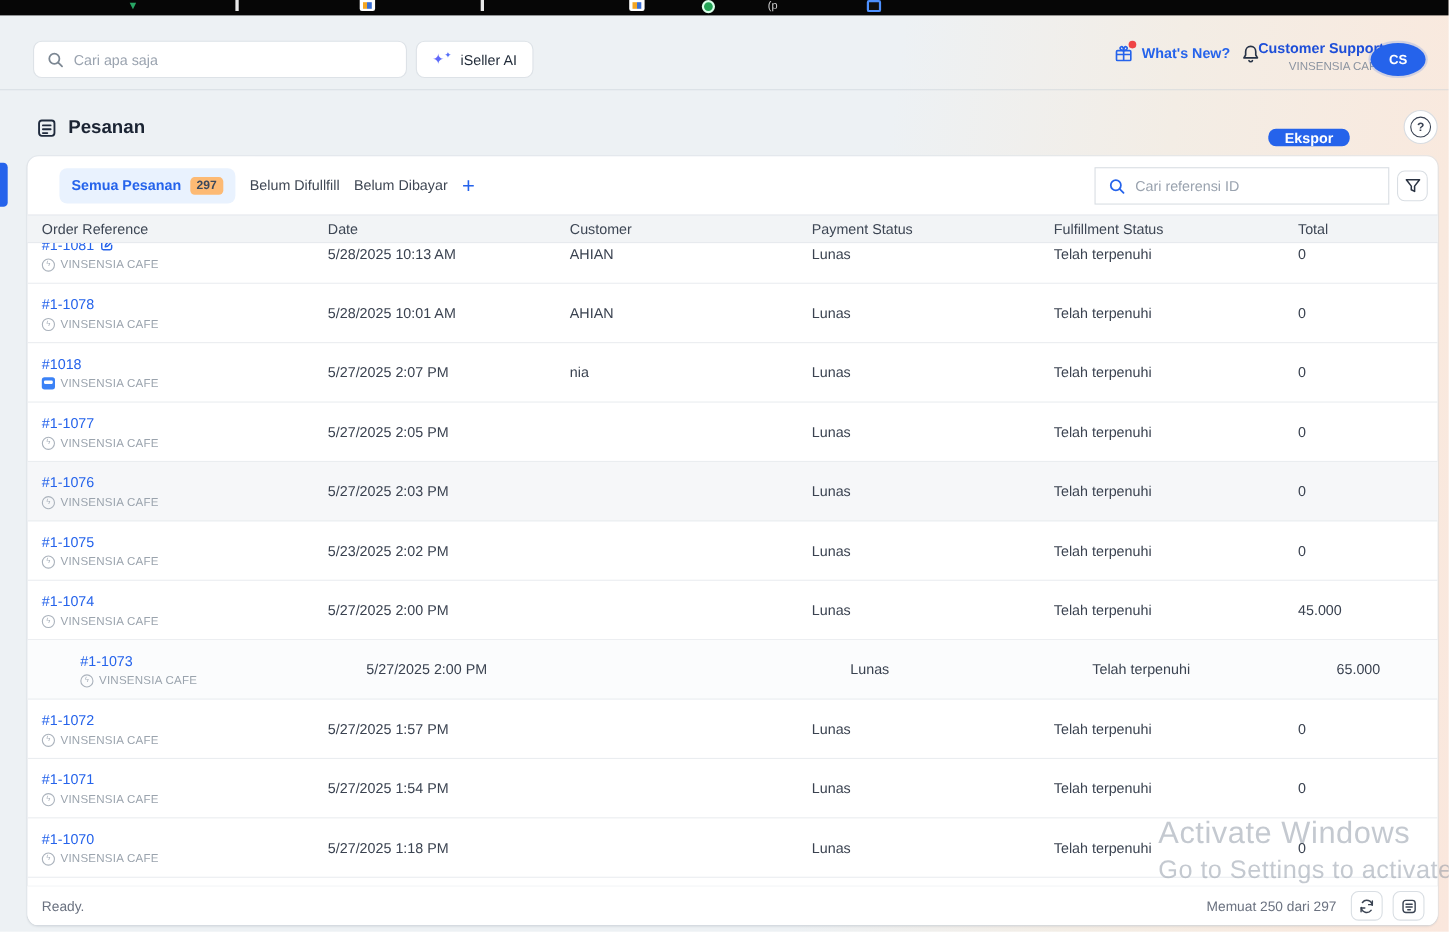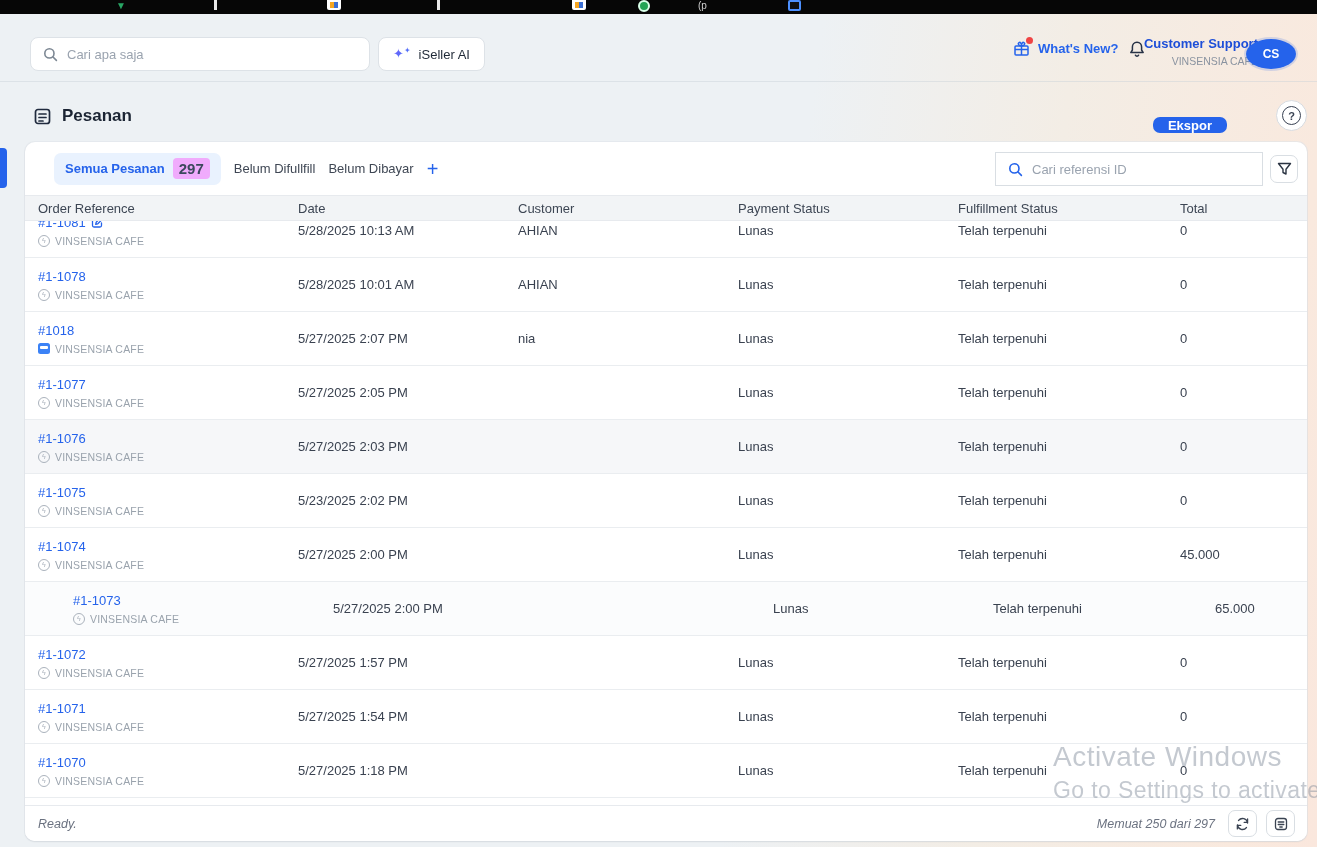--- a/index.html
+++ b/index.html
@@ -53,21 +53,21 @@
 
   .left-pill { position:absolute; left:0; top:148px; width:7px; height:40px; background:#2563eb; border-radius:0 4px 4px 0; z-index:20; }
 
   
   .card { position:absolute; left:25px; top:142px; width:1282px; height:699px; background:#fff; border-radius:10px; box-shadow:0 1px 2px rgba(16,24,40,.07), 0 0 0 1px rgba(224,229,234,.6); z-index:8; }
 
   
   .tabs-row { position:absolute; top:0; left:0; width:100%; height:53px; display:flex; align-items:center; padding-left:29px; gap:13px; }
   .tab-active { display:inline-flex; align-items:center; height:32px; padding:0 11px; background:#e9f2fe; border-radius:7px; cursor:pointer; }
   .tab-active .tab-label { font-size:13px; font-weight:700; color:#2563eb; }
-  .tab-badge { margin-left:8px; background:#f0abfc; border-radius:4px; padding:2px 6px; font-size:15px; font-weight:600; color:#3b485c; }
+  .tab-badge { margin-left:8px; background:#fdba74; border-radius:4px; padding:2px 6px; font-size:11px; font-weight:600; color:#3b485c; }
   .tab-plain { font-size:13px; color:#3f4754; cursor:pointer; }
   .tab-add { font-size:20px; font-weight:400; color:#2563eb; cursor:pointer; line-height:20px; }
 
   .ref-search { position:absolute; left:970px; top:10px; width:268px; height:34px; background:#fff; border:1px solid #d9dee3; border-radius:0; display:flex; align-items:center; padding:0 12px; gap:9px; }
   .ref-search input { border:none; outline:none; flex:1; font-size:13px; font-family:inherit; color:#3a4250; background:transparent; }
   .ref-search input::placeholder { color:#9aa3af; }
   .filter-btn { position:absolute; left:1245px; top:13px; width:28px; height:28px; border-radius:7px; border:1px solid #d9dee3; background:#fff; display:flex; align-items:center; justify-content:center; cursor:pointer; }
 
   
   .grid-cols { display:grid; grid-template-columns:260px 220px 220px 220px 222px auto; padding-left:13px; }
@@ -81,21 +81,21 @@
   .ref-line { display:flex; align-items:center; gap:5px; }
   .ref-link { font-size:13px; font-weight:500; color:#2563eb; }
   .store-line { margin-top:5px; display:flex; align-items:center; gap:5px; font-size:10.5px; color:#9aa3ad; letter-spacing:.2px; }
   .chan-online { width:12px; height:12px; border-radius:50%; border:1.2px solid #aab2bc; display:inline-flex; align-items:center; justify-content:center; font-size:7px; color:#aab2bc; }
   .chan-pos { width:12px; height:11px; border-radius:2.5px; background:#3b82f6; position:relative; display:inline-block; }
   .chan-pos::after { content:""; position:absolute; left:2px; top:3px; width:8px; height:3px; background:#fff; border-radius:1px; }
   .edit-icon { display:none; }
   .trow.editable .edit-icon { display:inline-flex; }
 
   
-  .card-footer { position:absolute; bottom:0; left:0; width:100%; height:36px; border-top:1px solid #e7eaee; background:#fff; border-radius:0 0 10px 10px; display:flex; align-items:center;font-style:italic; }
+  .card-footer { position:absolute; bottom:0; left:0; width:100%; height:36px; border-top:1px solid #e7eaee; background:#fff; border-radius:0 0 10px 10px; display:flex; align-items:center; }
   .footer-status { margin-left:13px; font-size:12.5px; color:#6b7280; }
   .footer-right { margin-left:auto; margin-right:12px; display:flex; align-items:center; gap:9px; }
   .load-info { font-size:12.5px; color:#6b7280; margin-right:4px; }
   .foot-btn { width:29px; height:27px; border-radius:7px; border:1px solid #d9dee3; background:#fff; display:flex; align-items:center; justify-content:center; cursor:pointer; }
 
   
   .watermark { position:absolute; left:1053px; top:740px; z-index:60; pointer-events:none; color:rgba(125,135,150,.45); font-weight:300; white-space:nowrap; }
   .watermark .wm1 { font-size:28px; line-height:34px; letter-spacing:.5px; }
   .watermark .wm2 { font-size:23px; line-height:32px; letter-spacing:.4px; }
 

